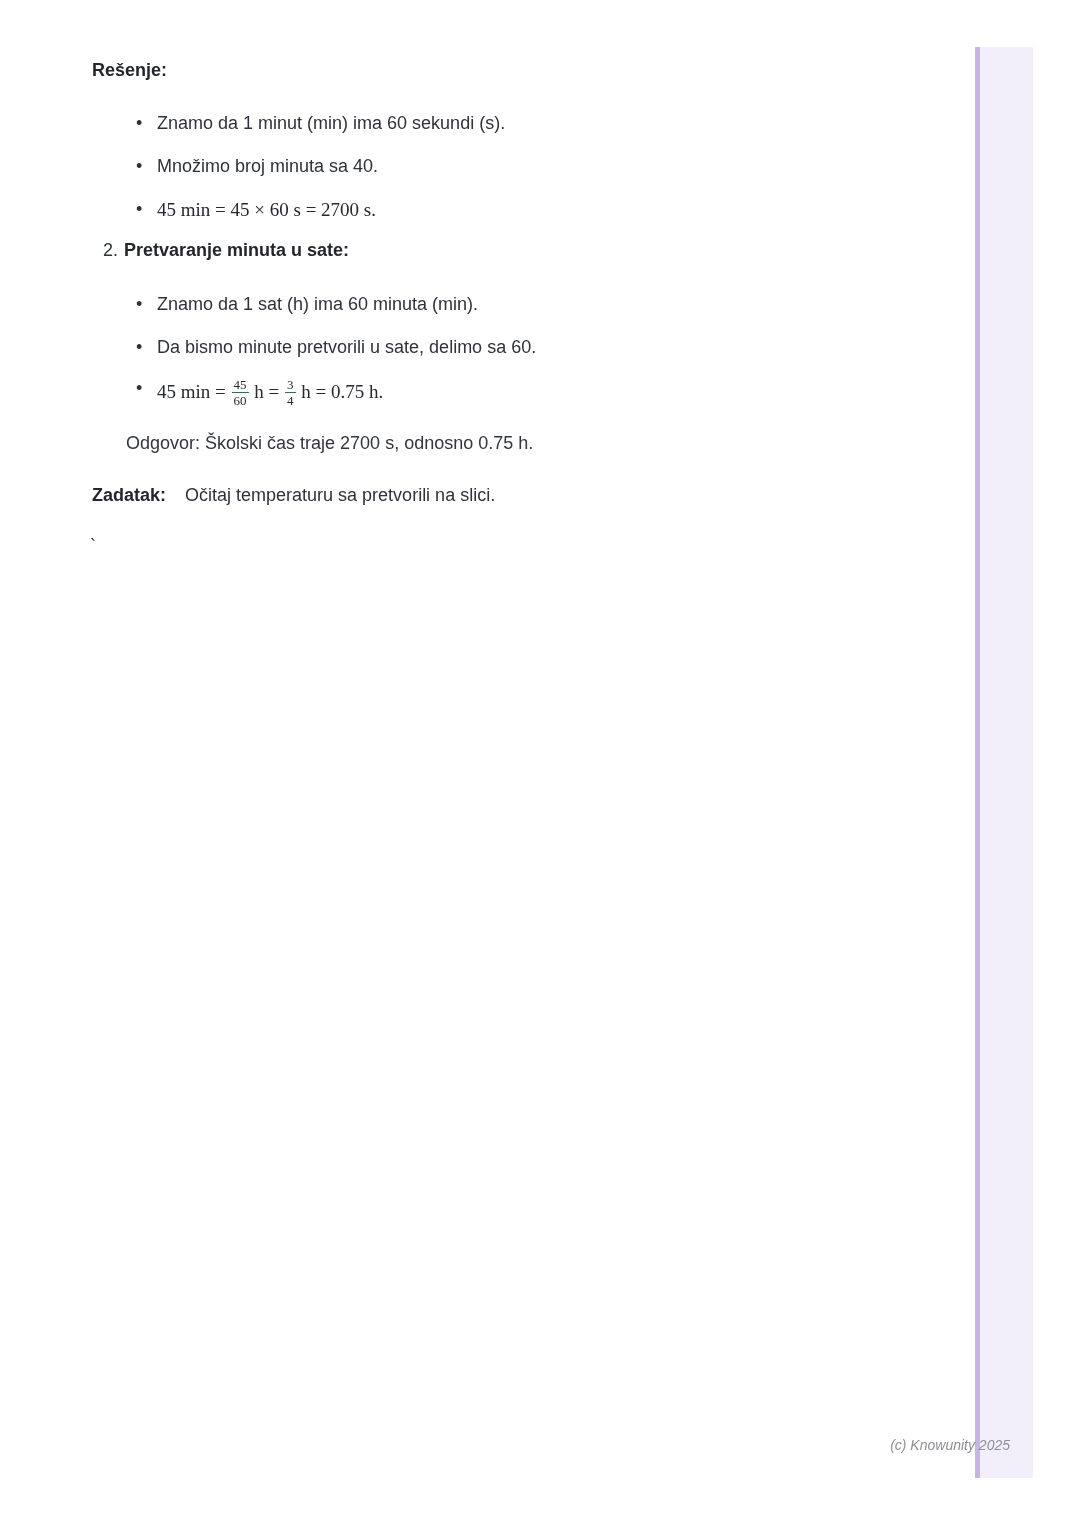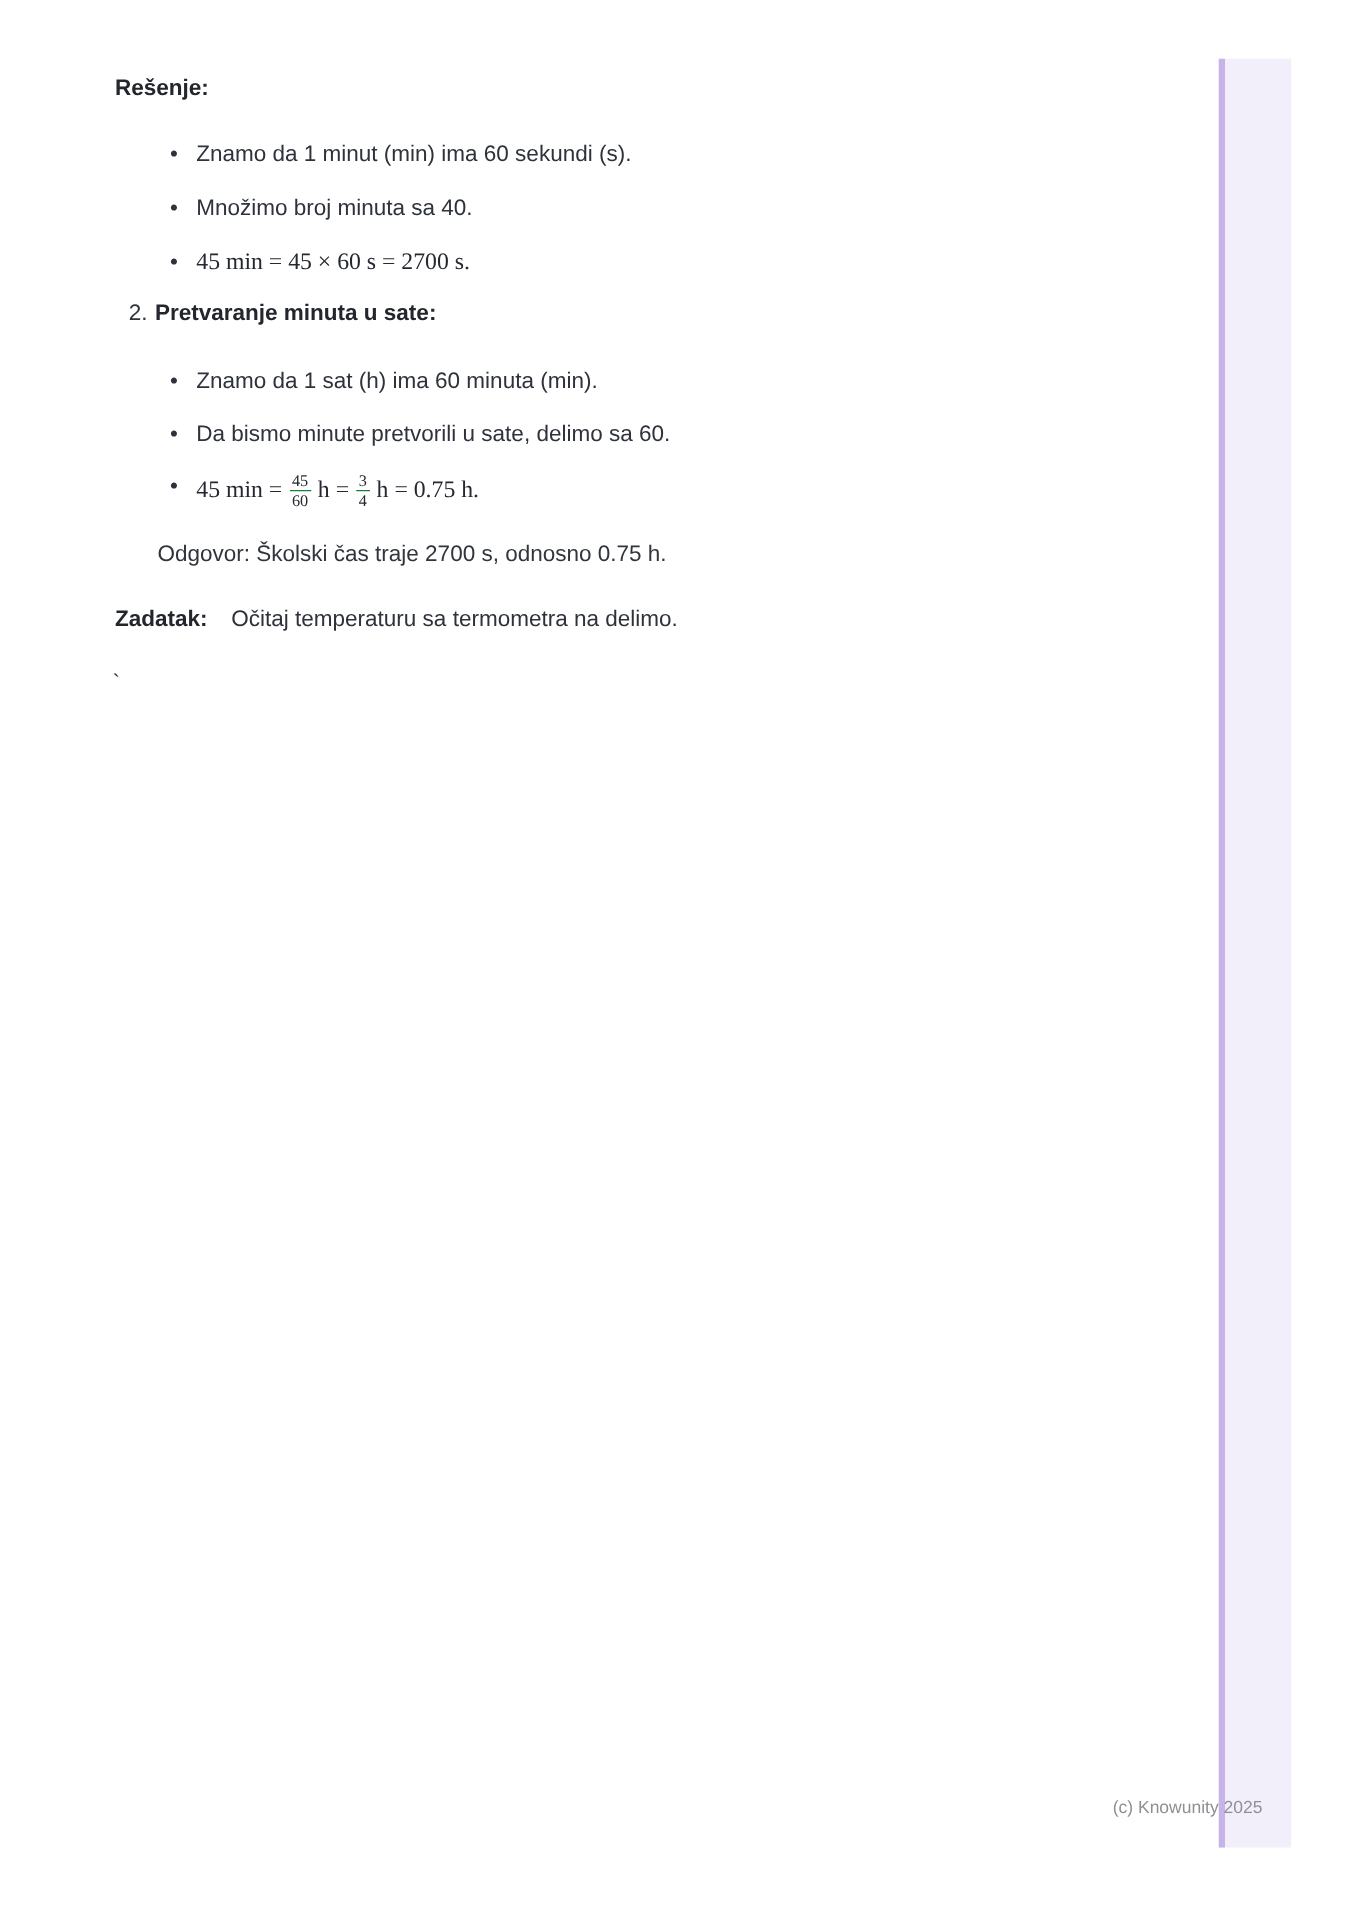--- a/index.html
+++ b/index.html
@@ -130,20 +130,21 @@
   
   .footer-copyright {
     position: absolute;
     top: 1437px;
     right: 70px;
     font-size: 14px;
     line-height: 16px;
     color: #8f9097;
     z-index: 2;
     white-space: nowrap;
+    font-style: italic;
   }
 </style>
 </head>
 <body>
 
 <div class="page">
 
   <p class="solution-heading">Rešenje:</p>
 
 
@@ -180,21 +181,21 @@
       <span>h =</span>
       <span class="frac"><span class="fnum">3</span><span class="fden">4</span></span>
       <span>h = 0.75 h.</span>
     </span>
   </div>
 
   <p class="answer-line">Odgovor: Školski čas traje 2700 s, odnosno 0.75 h.</p>
 
 
   <p class="task-line">
-    <span class="task-label">Zadatak:</span><span>Očitaj temperaturu sa termometra na delimo.</span>
+    <span class="task-label">Zadatak:</span><span>Očitaj temperaturu sa pretvorili na slici.</span>
   </p>
 
   <p class="stray-char">`</p>
 
   <div class="edge-stripe"></div>
 
   <div class="footer-copyright">(c) Knowunity 2025</div>
 
 </div>
 

